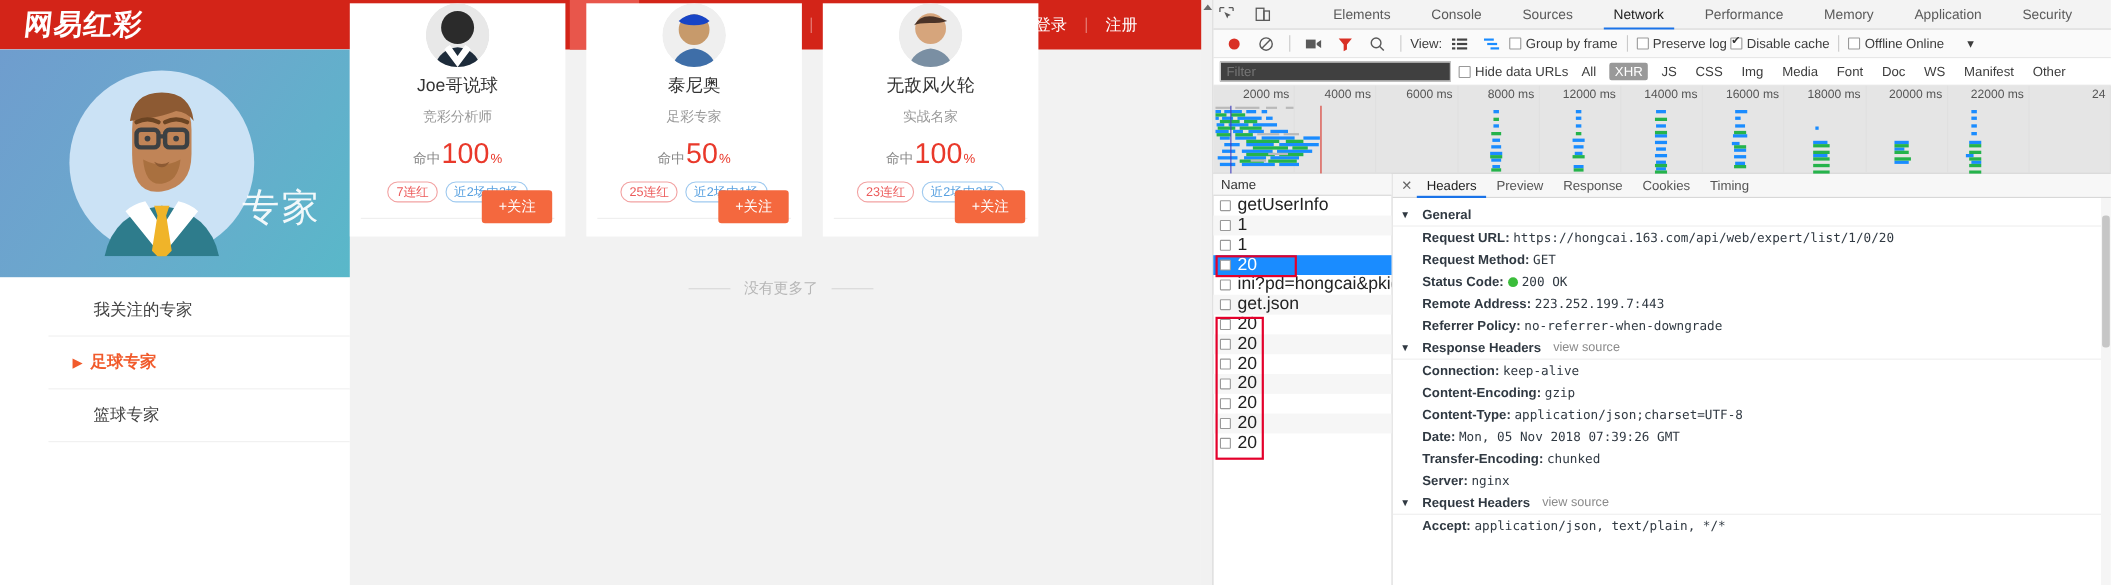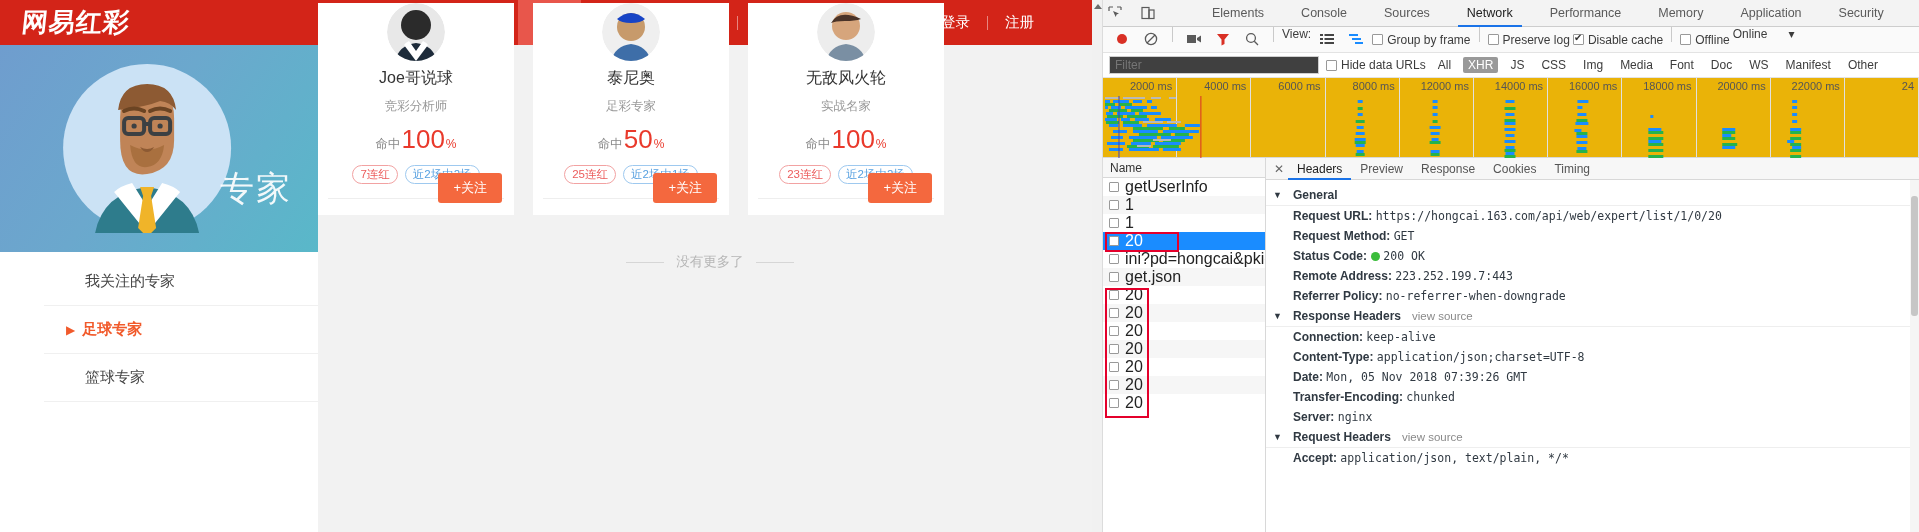--- a/index.html
+++ b/index.html
@@ -78,36 +78,36 @@
              padding-left: 5px; background: #f3f3f3; gap: 19px; }
   .dt-icon-btn { width: 26px; height: 24px; display: flex; align-items: center; justify-content: center;
                  cursor: pointer; }
   .dt-vsep { width: 1px; height: 15px; background: #cacaca; margin: 0 5px; }
   .dt-tab { padding: 0 9px; height: 27px; line-height: 27px; font-size: 12.5px; color: #5a5a5a;
             cursor: pointer; white-space: nowrap; }
   .dt-tab.active { color: #222; border-bottom: 2px solid #1a73e8; }
   .dt-warn { color: #8a6d00; font-size: 12px; display: flex; align-items: center; gap: 3px; margin-left: 6px; }
   .dt-right { margin-left: auto; display: flex; align-items: center; padding-right: 6px; gap: 2px; }
 
-  .dt-toolbar { height: 26px; display: flex; padding: 0 6px; gap: 3px;
+  .dt-toolbar { height: 26px; display: flex; align-items: center; padding: 0 6px; gap: 3px;
                 border-bottom: 1px solid #e3e3e3; background: #fafafa; }
   .chk { width: 11px; height: 11px; border: 1px solid #999; background: #fff; border-radius: 1px;
          display: inline-block; position: relative; flex: none; }
   .chk.on::after { content: "✔"; position: absolute; left: 0px; top: -3px; font-size: 10px; color: #333; }
   .lbl { font-size: 12px; color: #3c3c3c; white-space: nowrap; }
   .tb-group { display: flex; align-items: center; gap: 4px; }
 
   .dt-filter { height: 25px; display: flex; align-items: center; padding: 0 6px; gap: 7px;
                border-bottom: 1px solid #e3e3e3; background: #fff; }
   .filter-input { width: 210px; height: 18px; border: 1px solid #cfcfcf; background: #404040;
                   font-size: 12px; padding: 0 5px; color: #999; font-family: inherit; }
   .ftype { font-size: 12px; color: #3c3c3c; padding: 1px 5px; border-radius: 2px; cursor: pointer; white-space: nowrap; }
   .ftype.sel { background: #999; color: #fff; }
 
-  .dt-overview { height: 80px; border-bottom: 1px solid #d8d8d8; position: relative; background: #eab308; }
+  .dt-overview { height: 80px; border-bottom: 1px solid #d8d8d8; position: relative; background: #e5e5e5; }
   .ov-ticks { display: flex; height: 100%; }
   .ov-cell { flex: 1; border-right: 1px solid #e0e0e0; position: relative; }
   .ov-cell span { position: absolute; right: 4px; top: 2px; font-size: 11px; color: #555; white-space: nowrap; }
 
   .dt-split { flex: 1; display: flex; min-height: 0; }
   .req-pane { width: 163px; border-right: 1px solid #d8d8d8; display: flex; flex-direction: column; position: relative; }
   .req-head { height: 20px; line-height: 20px; padding-left: 7px; font-size: 12px; color: #333;
               border-bottom: 1px solid #d8d8d8; background: #f7f7f7; }
   .req-row { height: 18px; display: flex; align-items: center; gap: 6px; padding-left: 6px; font-size: 16px;
              color: #222; cursor: pointer; overflow: hidden; white-space: nowrap; }
@@ -687,20 +687,24 @@
           <div class="sec-head">
             <span class="tri">▼</span>
             <span>Response Headers</span>
             <span class="viewsrc">view source</span>
           </div>
           <div class="kv">
             <span class="k">Connection:</span>
             <span class="v">keep-alive</span>
           </div>
           <div class="kv">
+            <span class="k">Content-Encoding:</span>
+            <span class="v">gzip</span>
+          </div>
+          <div class="kv">
             <span class="k">Content-Type:</span>
             <span class="v">application/json;charset=UTF-8</span>
           </div>
           <div class="kv">
             <span class="k">Date:</span>
             <span class="v">Mon, 05 Nov 2018 07:39:26 GMT</span>
           </div>
           <div class="kv">
             <span class="k">Transfer-Encoding:</span>
             <span class="v">chunked</span>

